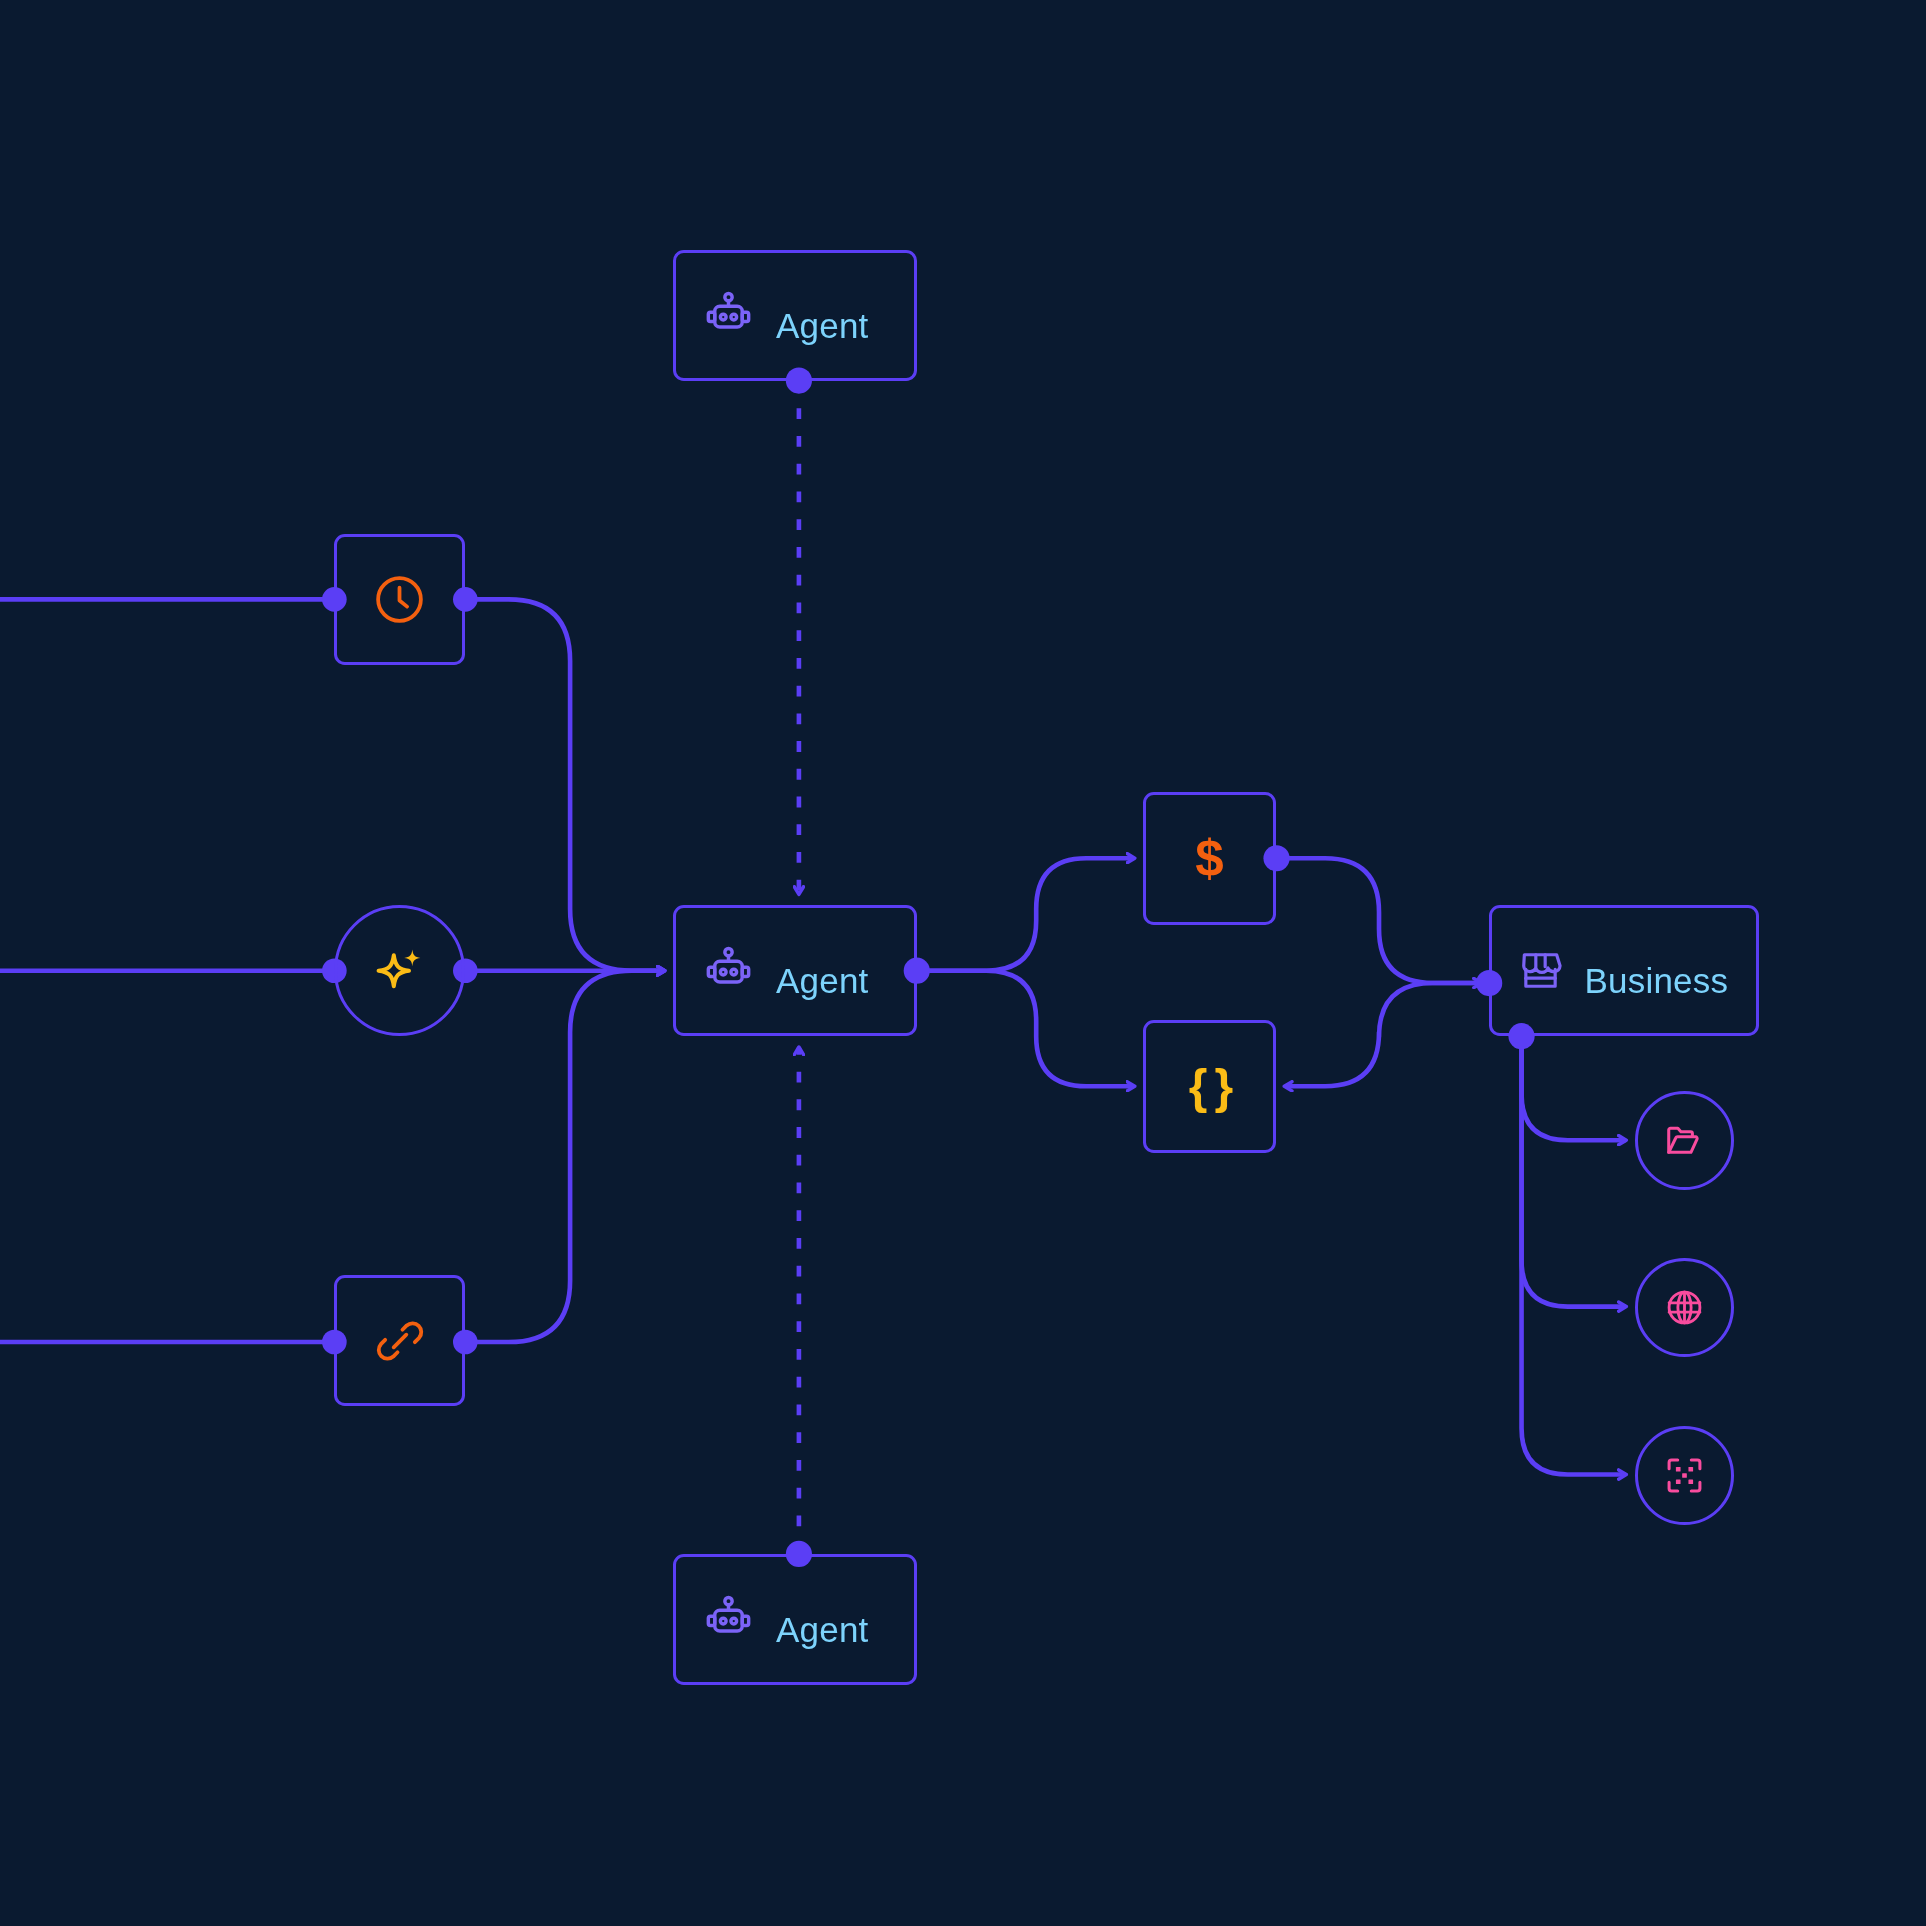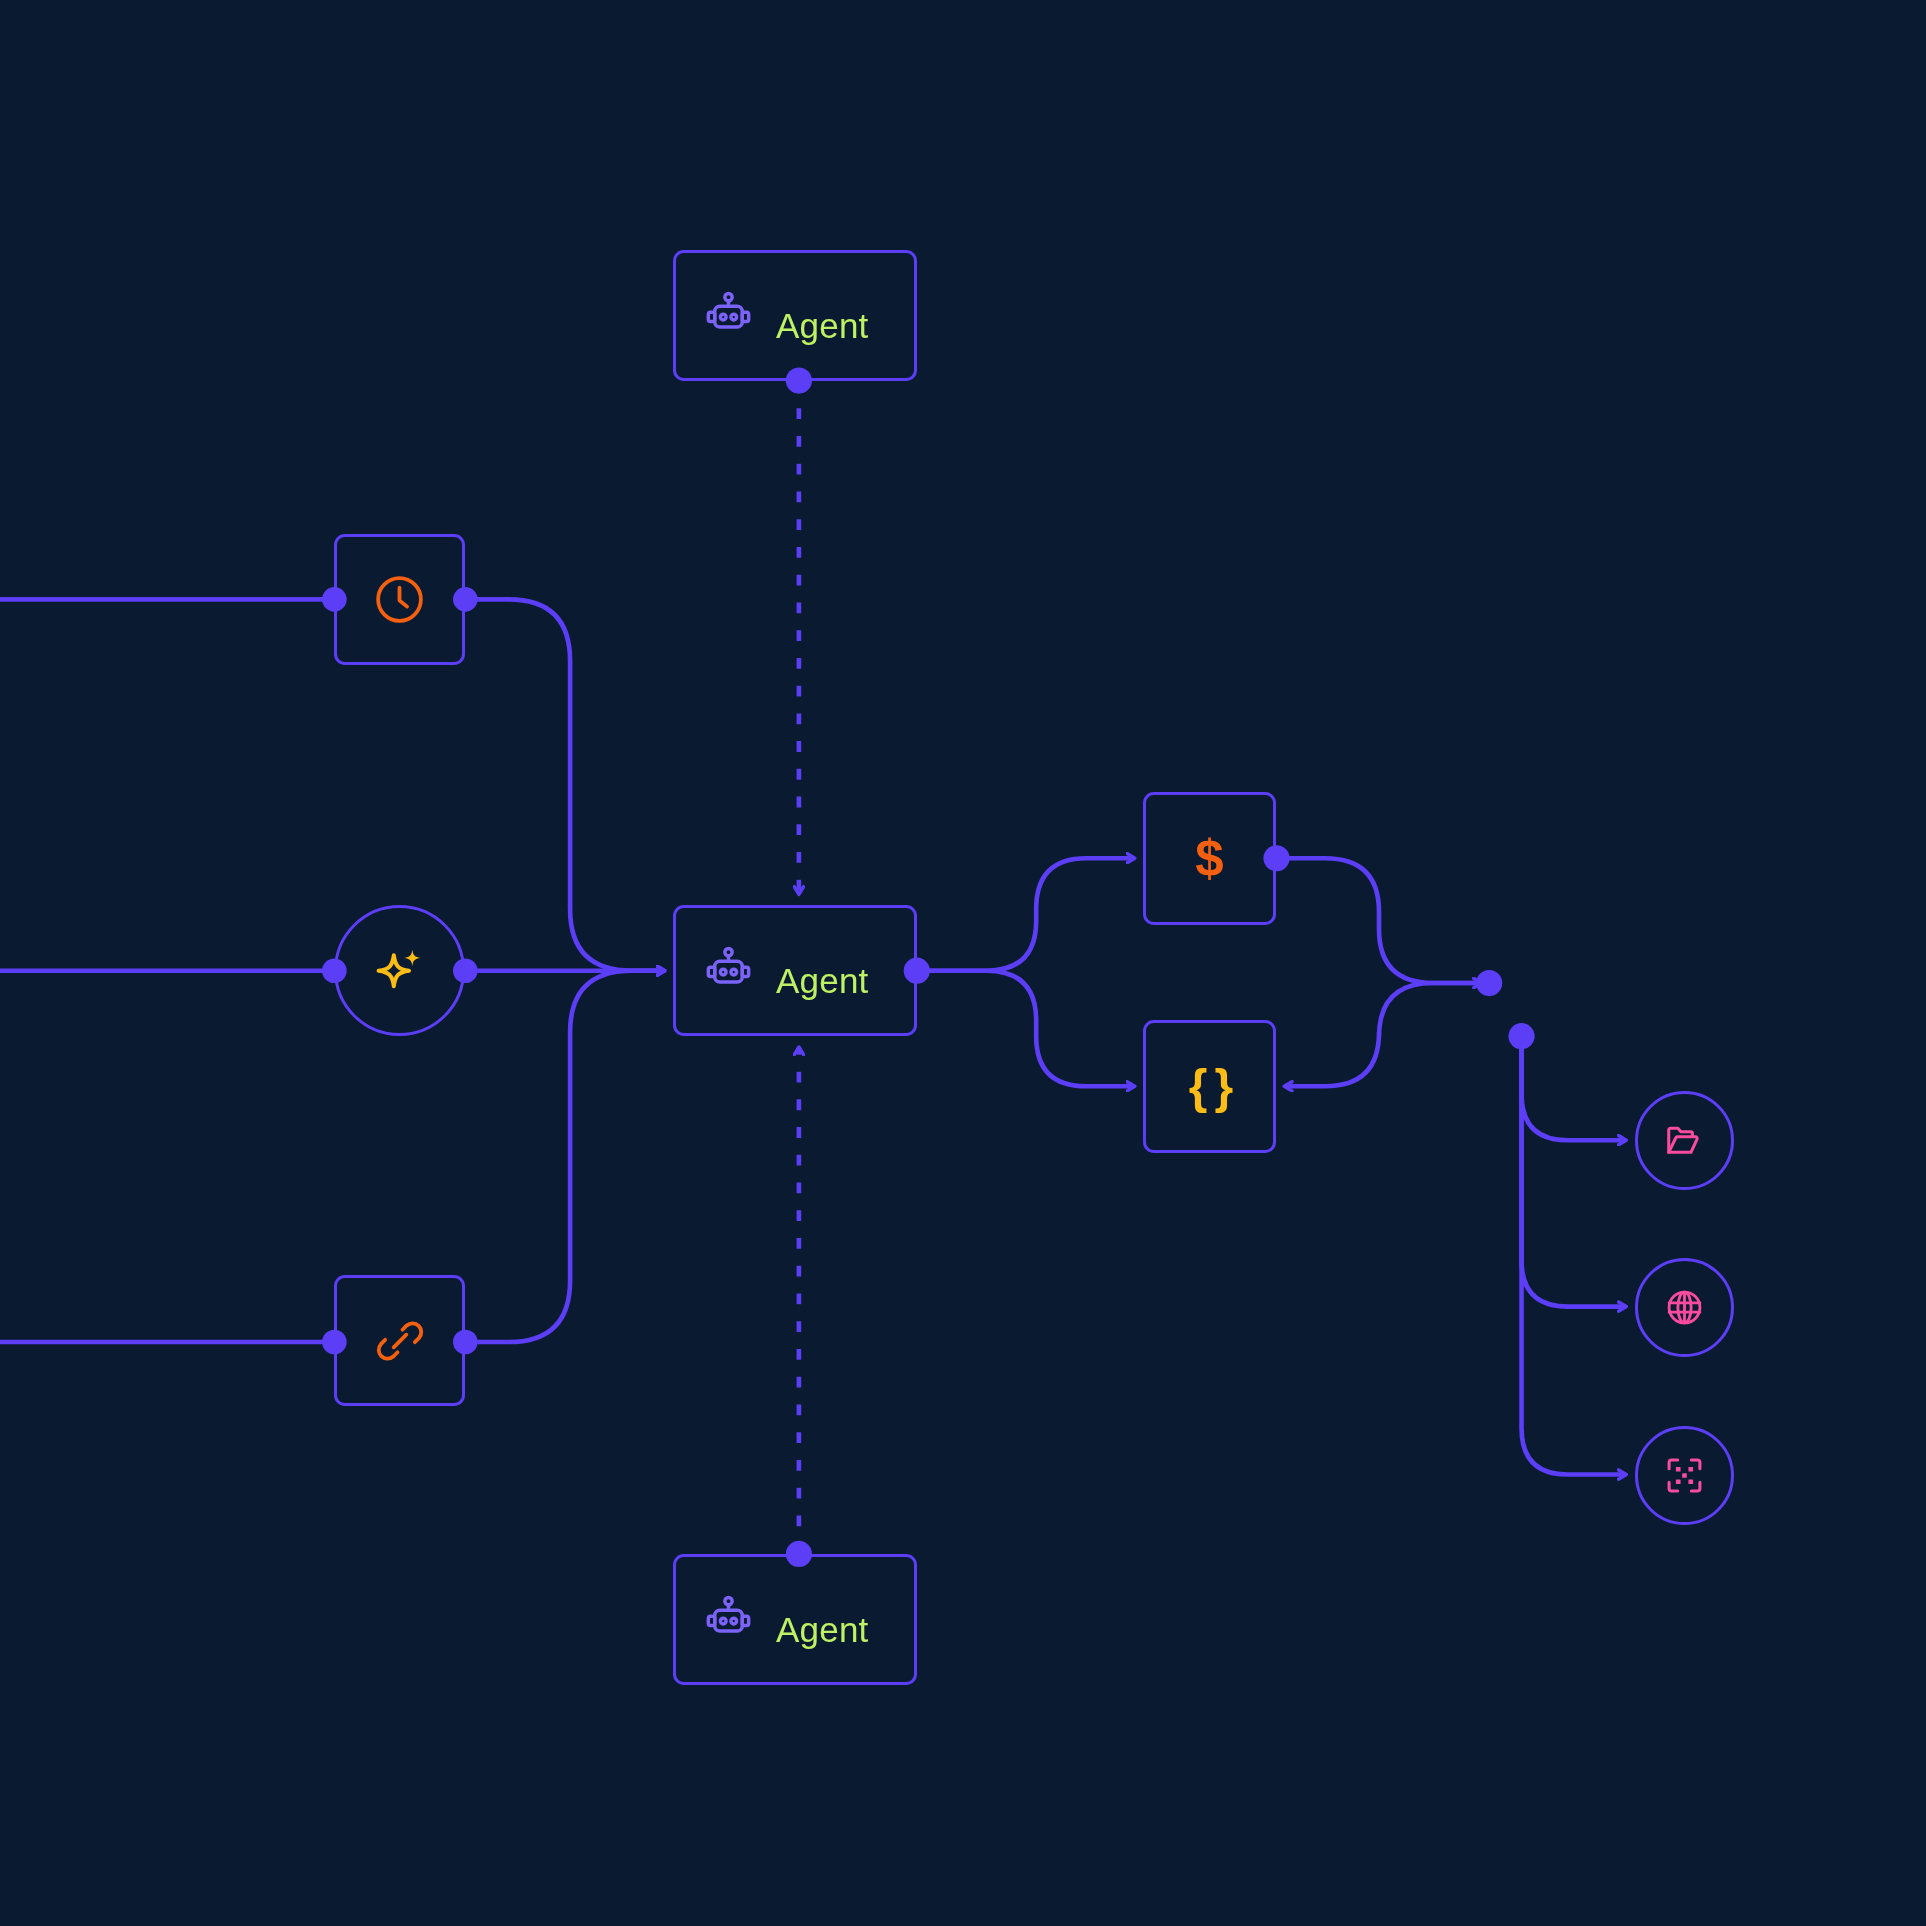--- a/index.html
+++ b/index.html
@@ -41,21 +41,21 @@
     border: 3.9px solid #5b3ef5;
     border-radius: 10.8px;
     justify-content: center;
   }
   .node-circle {
     border: 3.9px solid #5b3ef5;
     border-radius: 50%;
     justify-content: center;
   }
   .node-label {
-    color: #bef264;
+    color: #7dd3fc;
     font-size: 35px;
     font-family: "Liberation Sans", sans-serif;
     letter-spacing: 0.2px;
     white-space: nowrap;
     margin-top: 20px;
   }
   .node-icon {
     display: flex;
     align-items: center;
     justify-content: center;
@@ -211,20 +211,32 @@
   </div>
 
   <div class="node node-square" style="left:1143px; top:792px; width:133px; height:133px;">
     <span class="glyph-text" style="color:#f4600f;">$</span>
   </div>
 
   <div class="node node-square" style="left:1143px; top:1020px; width:133px; height:133px;">
     <span class="glyph-text" style="color:#fbbc16; font-size:48px; letter-spacing:-3.1px;">{ }</span>
   </div>
 
+  <div class="node node-rect business-node" style="left:1489px; top:905px; width:270px; height:131px;">
+    <span class="node-icon">
+      <svg width="51" height="51" viewBox="0 0 24 24" fill="none" stroke="#7b63f7" stroke-width="1.5" stroke-linecap="round" stroke-linejoin="round">
+        <path d="M4.4 4.6 h15.2 l1.6 5.2 a3 3 0 0 1 -5.7 1 a3 3 0 0 1 -5.7 0
+                 a3 3 0 0 1 -5.7 -1 z"></path>
+        <path d="M9.8 4.6 v5.6 M14.2 4.6 v5.6"></path>
+        <path d="M5.1 11.4 v8 h13.8 v-8"></path>
+        <path d="M5.1 15.6 h13.8"></path>
+      </svg>
+    </span>
+    <span class="node-label">Business</span>
+  </div>
 
   <div class="node node-circle" style="left:1635px; top:1091px; width:99px; height:99px;">
     <span class="node-icon">
       <svg width="43" height="43" viewBox="0 0 24 24" fill="none" stroke="#f94c9e" stroke-width="1.7" stroke-linecap="round" stroke-linejoin="round">
         <path d="M3.2 18.6 V6.2 a1 1 0 0 1 1 -1 h4.1 l1.7 1.9 h5.4 a1 1 0 0 1 1 1 v1.7"></path>
         <path d="M3.2 18.6 h12.4 l3.4 -7.4 a0.9 0.9 0 0 0 -0.85 -1.25 H8.1 a1.1 1.1 0 0 0 -1 0.65
                  L3.2 18.6 Z"></path>
       </svg>
     </span>
   </div>

